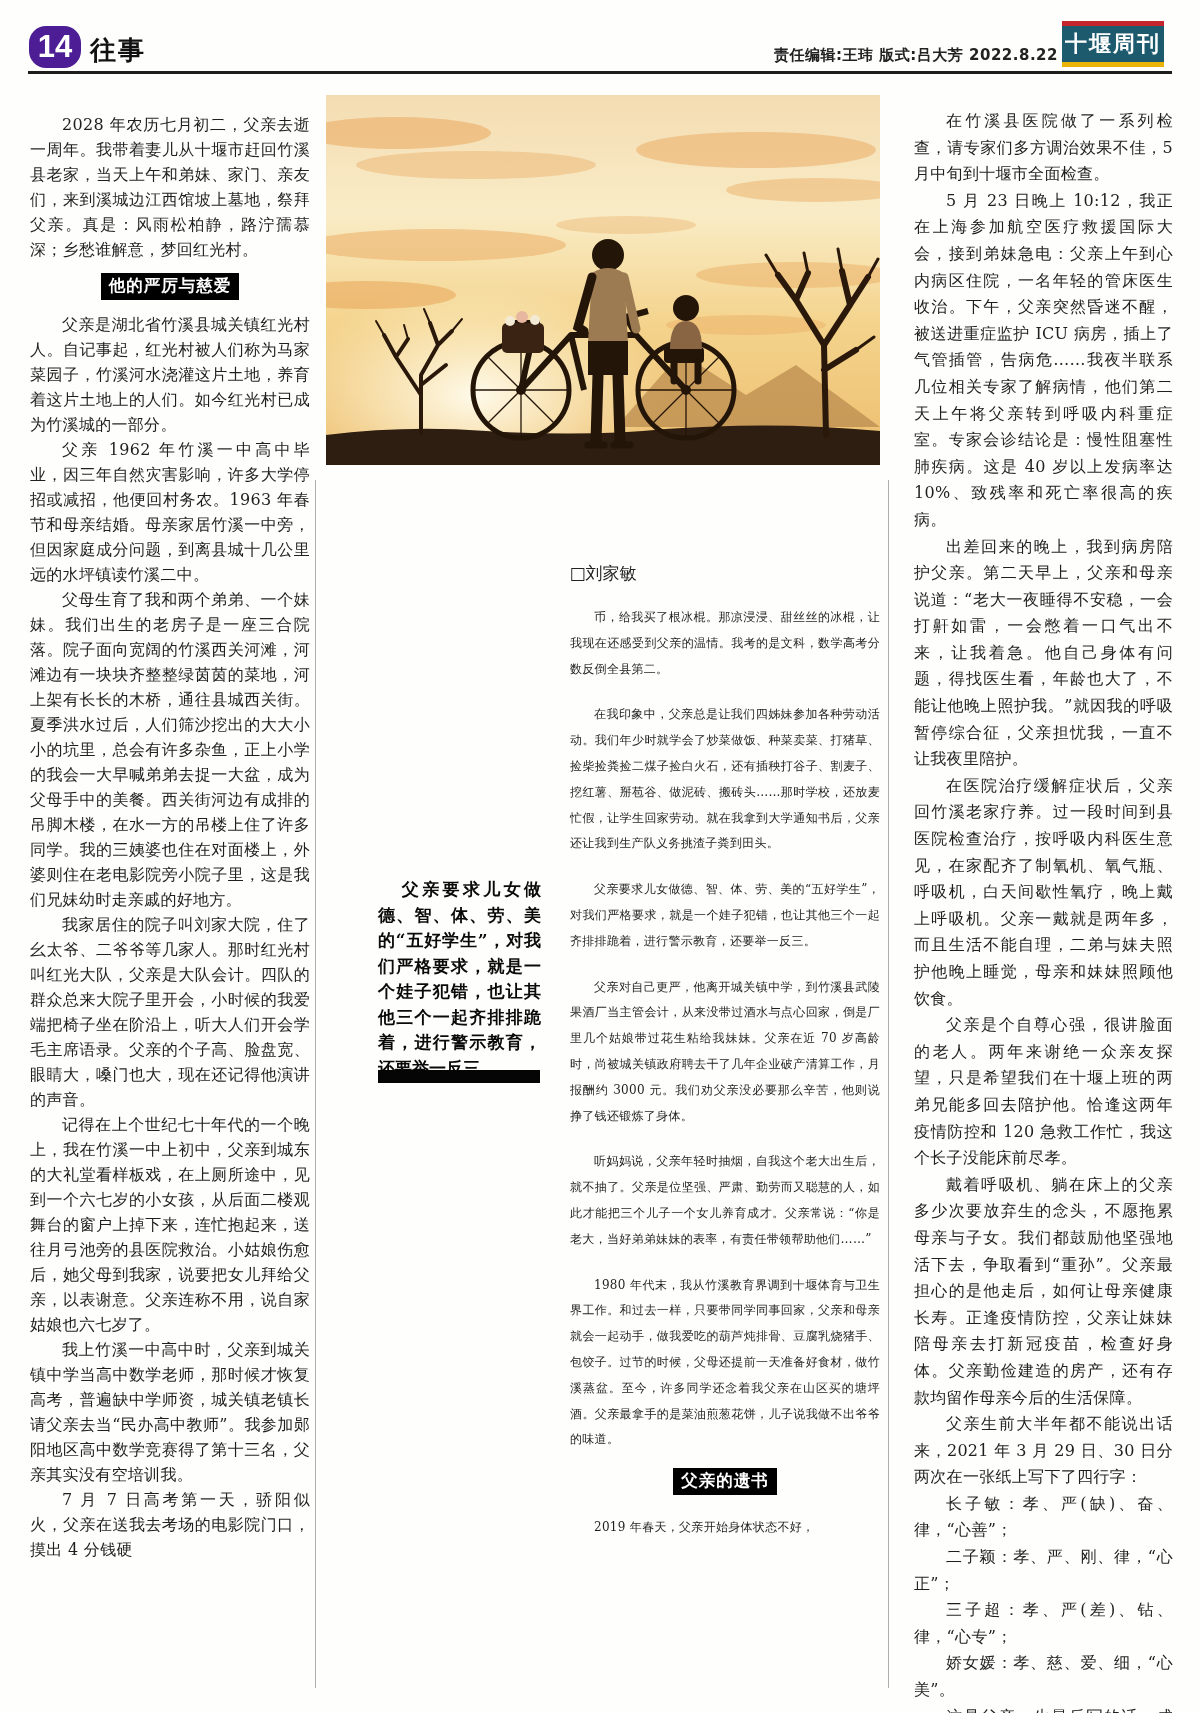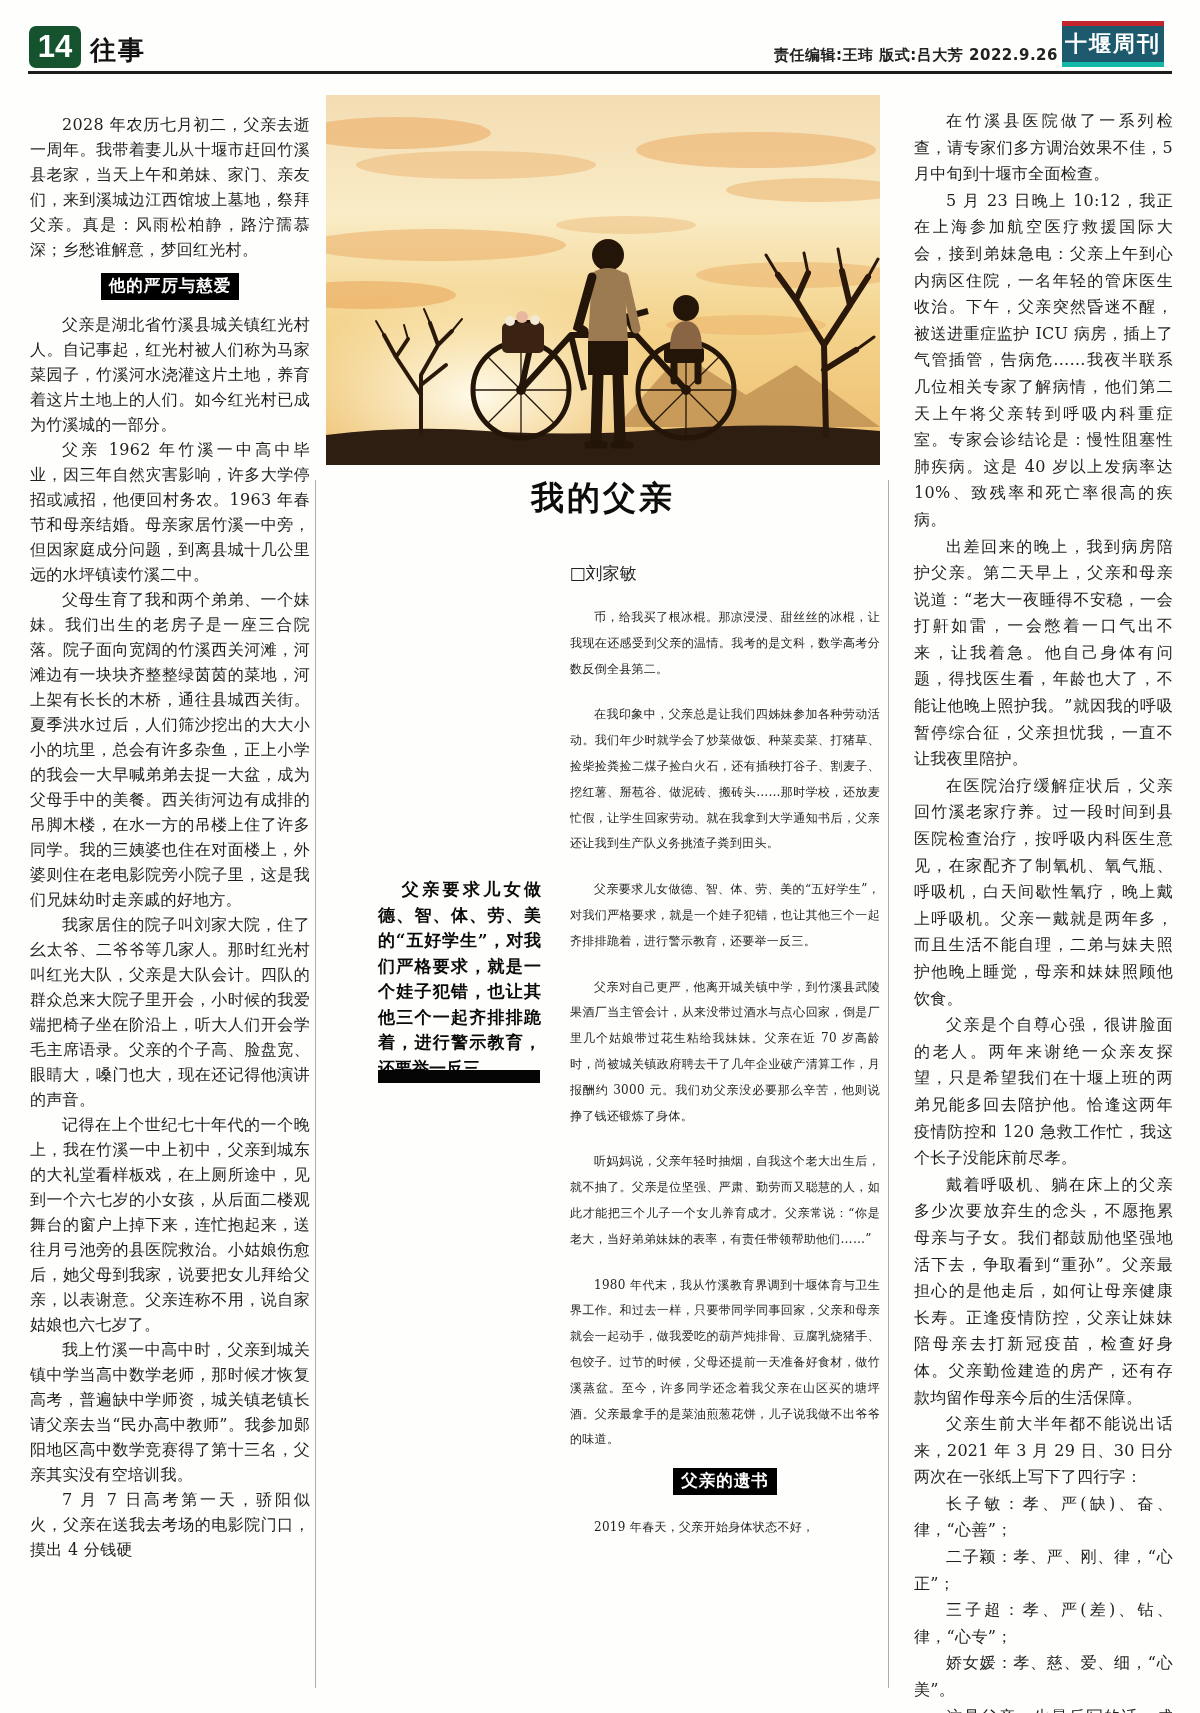--- a/index.html
+++ b/index.html
@@ -1,28 +1,28 @@
 <!DOCTYPE html>
 <html><head>
 <meta charset="utf-8">
 <style>
   html,body { margin:0; padding:0; background:#e8e8e4; }
   .page { position:relative; width:1200px; height:1713px; margin:0 auto; background:#fefefc;
           overflow:hidden; font-family:"DejaVu Serif", serif; color:#1f1f1f; }
 
   
   .page-badge { position:absolute; left:29px; top:26px; width:52px; height:42px;
-    background:#14532d; border-radius:7px; color:#fff; font-family:"Liberation Sans", sans-serif;
+    background:#4c1d95; border-radius:17px; color:#fff; font-family:"Liberation Sans", sans-serif;
     font-size:31px; font-weight:bold; display:flex; align-items:center; justify-content:center; }
   .section-name { position:absolute; left:90px; top:33px; font-size:26px; font-weight:bold;
     font-family:Liberation Sans, sans-serif; color:#111; letter-spacing:2px; }
   .editor-line { position:absolute; right:142px; top:46px; font-size:15px; font-weight:600;
     font-family:"DejaVu Sans", sans-serif; color:#222; letter-spacing:0.5px; }
   .masthead { position:absolute; left:1062px; top:21px; width:102px; height:36px;
-    background:#1d5a6e; border-top:5px solid #c4242c; border-bottom:5px solid #14b8a6;
+    background:#1d5a6e; border-top:5px solid #c4242c; border-bottom:5px solid #eab308;
     color:#fff; font-size:22px; font-weight:bold; letter-spacing:2px;
     display:flex; align-items:center; justify-content:center; }
   .header-rule { position:absolute; left:28px; top:71px; width:1144px; height:3px; background:#1d1d1d; }
 
   
   .col { position:absolute; }
   .col p { margin:0; text-align:justify; text-indent:2em; letter-spacing:0.3px; }
   .col1 { left:30px;  top:112px; width:280px; }
   .col1 p { font-size:16px; line-height:25px; }
   .col2 { left:570px; top:585px; width:310px; }
@@ -49,21 +49,21 @@
     font-weight:bold; line-height:25.5px; text-align:justify; text-indent:1.4em; color:#0a0a0a; }
   .quote-bar { position:absolute; left:378px; top:1070px; width:162px; height:13px; background:#050505; }
 </style>
 </head>
 <body>
 
 <div class="page">
 
   <div class="page-badge">14</div>
   <div class="section-name">往事</div>
-  <div class="editor-line">责任编辑:王玮  版式:吕大芳  2022.9.26</div>
+  <div class="editor-line">责任编辑:王玮  版式:吕大芳  2022.8.22</div>
   <div class="masthead">
     <span>十堰周刊</span>
   </div>
   <div class="header-rule"></div>
 
   <svg class="illustration" viewBox="0 0 554 370" role="img">
     <defs>
       <linearGradient id="sky" x1="0" y1="0" x2="0" y2="1">
         <stop offset="0" stop-color="#f4dcb2"></stop>
         <stop offset="0.32" stop-color="#f9ecc6"></stop>
@@ -125,21 +125,20 @@
       <circle cx="282" cy="160" r="16" fill="#241509"></circle>
       <path d="M266,178 Q282,168 298,178 L302,248 L262,248 Z" fill="#9c7a52"></path>
       <path d="M266,182 L252,232 L258,236" fill="none" stroke="#241509" stroke-width="9" stroke-linecap="round"></path>
       <path d="M298,182 L310,234" fill="none" stroke="#9c7a52" stroke-width="9" stroke-linecap="round"></path>
       <rect x="262" y="246" width="40" height="34" fill="#241509"></rect>
       <path d="M272,280 L270,346 M292,280 L294,346" stroke="#241509" stroke-width="11" stroke-linecap="round"></path>
       <path d="M262,350 L278,350 M288,350 L304,350" stroke="#241509" stroke-width="7" stroke-linecap="round"></path>
     </g>
   </svg>
 
-  <h1 class="article-title">我的父亲</h1>
   <div class="byline">□刘家敏</div>
 
   <div class="pullquote">父亲要求儿女做德、智、体、劳、美的“五好学生”，对我们严格要求，就是一个娃子犯错，也让其他三个一起齐排排跪着，进行警示教育，还要举一反三。</div>
   <div class="quote-bar"></div>
 
   <div class="divider divider-left"></div>
   <div class="divider divider-right"></div>
 
   <div class="col col1">
     <div>

